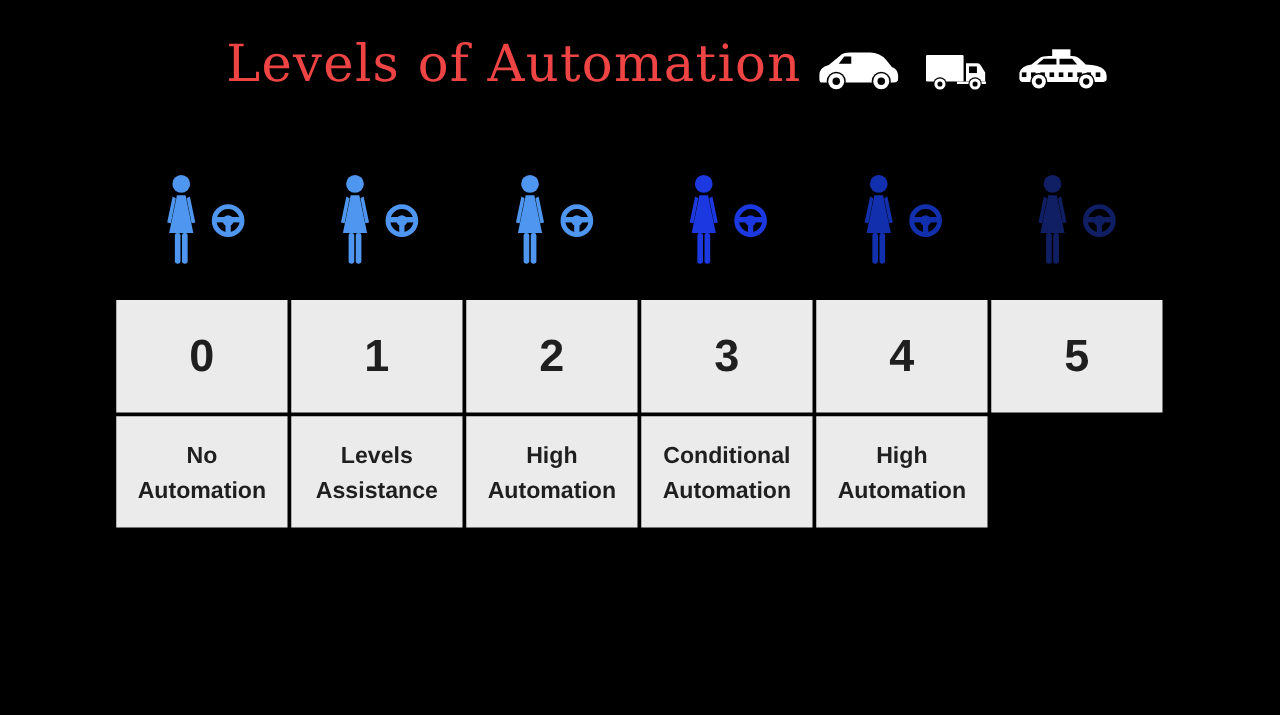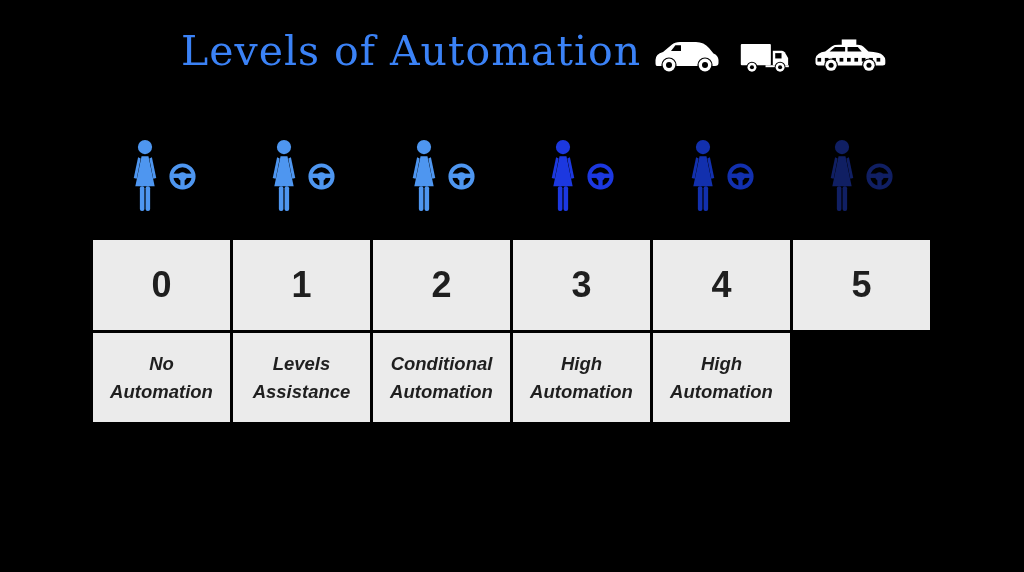--- a/index.html
+++ b/index.html
@@ -2,37 +2,37 @@
 <html><head>
 <meta charset="utf-8">
 <style>
   html,body{margin:0;padding:0;}
   body{width:1024px;height:572px;background:#000;overflow:hidden;
        font-family:"Liberation Sans", sans-serif;}
   .stage{position:relative;width:1024px;height:572px;background:#000;}
 
   .title{position:absolute;left:181px;top:27px;margin:0;
          font-family:"DejaVu Serif", serif;font-weight:500;
-         font-size:41px;letter-spacing:1px;color:#3b82f6;}
+         font-size:41px;letter-spacing:1px;color:#ef4444;}
 
   .vehicles{position:absolute;left:652px;top:38px;display:flex;
             align-items:flex-end;gap:17px;}
   .veh{display:block;}
 
   .icon-row{position:absolute;left:93px;top:139px;width:837px;height:74px;
             display:grid;grid-template-columns:repeat(6,1fr);}
   .driver-cell{display:flex;align-items:center;justify-content:center;gap:5px;}
 
   .ltable{position:absolute;left:93px;top:240px;width:837px;height:182px;
           display:grid;grid-template-columns:repeat(6,1fr);
           grid-template-rows:90px 89px;gap:3px;}
   .cell{background:#ebebeb;display:flex;align-items:center;justify-content:center;
         text-align:center;color:#1f1f1f;}
   .cell.num{font-size:36px;font-weight:700;}
-  .cell.lbl{font-size:18.5px;font-weight:700;line-height:28px;padding:2px 8px;font-style:italic;}
+  .cell.lbl{font-size:18.5px;font-weight:700;line-height:28px;padding:2px 8px;}
 </style>
 </head>
 <body>
 
 <div class="stage">
 
   <h1 class="title">Levels of Automation</h1>
 
   <div class="vehicles">
     <svg class="veh" width="70" height="34" viewBox="0 0 70 34">
@@ -233,18 +233,18 @@
   <div class="ltable">
     <div class="cell num">0</div>
     <div class="cell num">1</div>
     <div class="cell num">2</div>
     <div class="cell num">3</div>
     <div class="cell num">4</div>
     <div class="cell num">5</div>
 
     <div class="cell lbl">No Automation</div>
     <div class="cell lbl">Levels Assistance</div>
+    <div class="cell lbl">High Automation</div>
     <div class="cell lbl">Conditional Automation</div>
     <div class="cell lbl">High Automation</div>
-    <div class="cell lbl">High Automation</div>
   </div>
 
 </div>
 
 </body></html>

